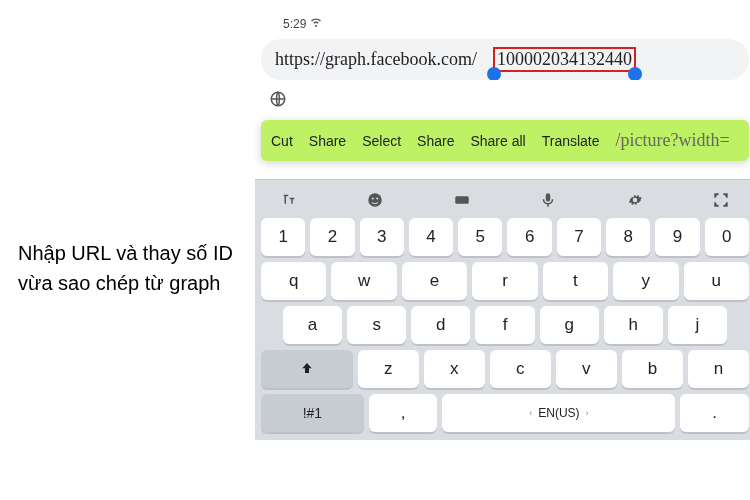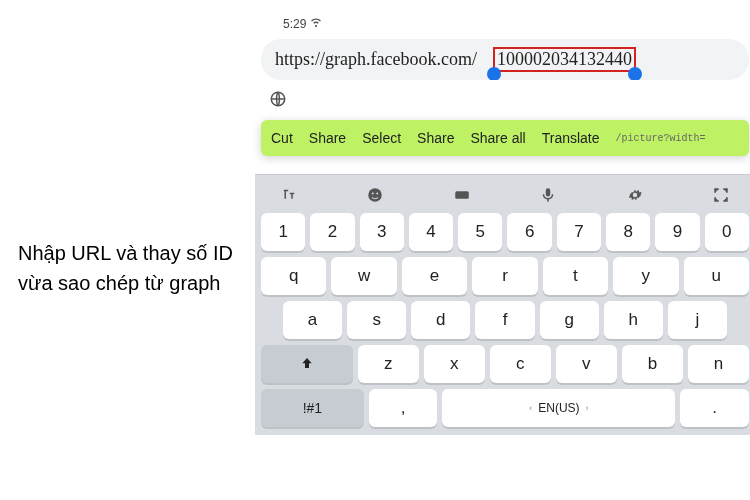--- a/index.html
+++ b/index.html
@@ -88,22 +88,22 @@
     padding: 10px 10px;
     gap: 16px;
     font-size: 14px;
     color: #222;
     white-space: nowrap;
     overflow: hidden;
   }
   .ctx-item { cursor: pointer; }
   .ctx-trail {
     color: #666;
-    font-family: Liberation Mono, monospace;
-    font-size: 10px;
+    font-family: Liberation Serif, serif;
+    font-size: 18px;
   }
   .kbd {
     margin-top: 18px;
     background: #d9dde2;
     border-top: 1px solid #c7cbd1;
     padding: 6px 6px 2px;
   }
   .kbd-tool {
     display: flex;
     justify-content: space-between;

